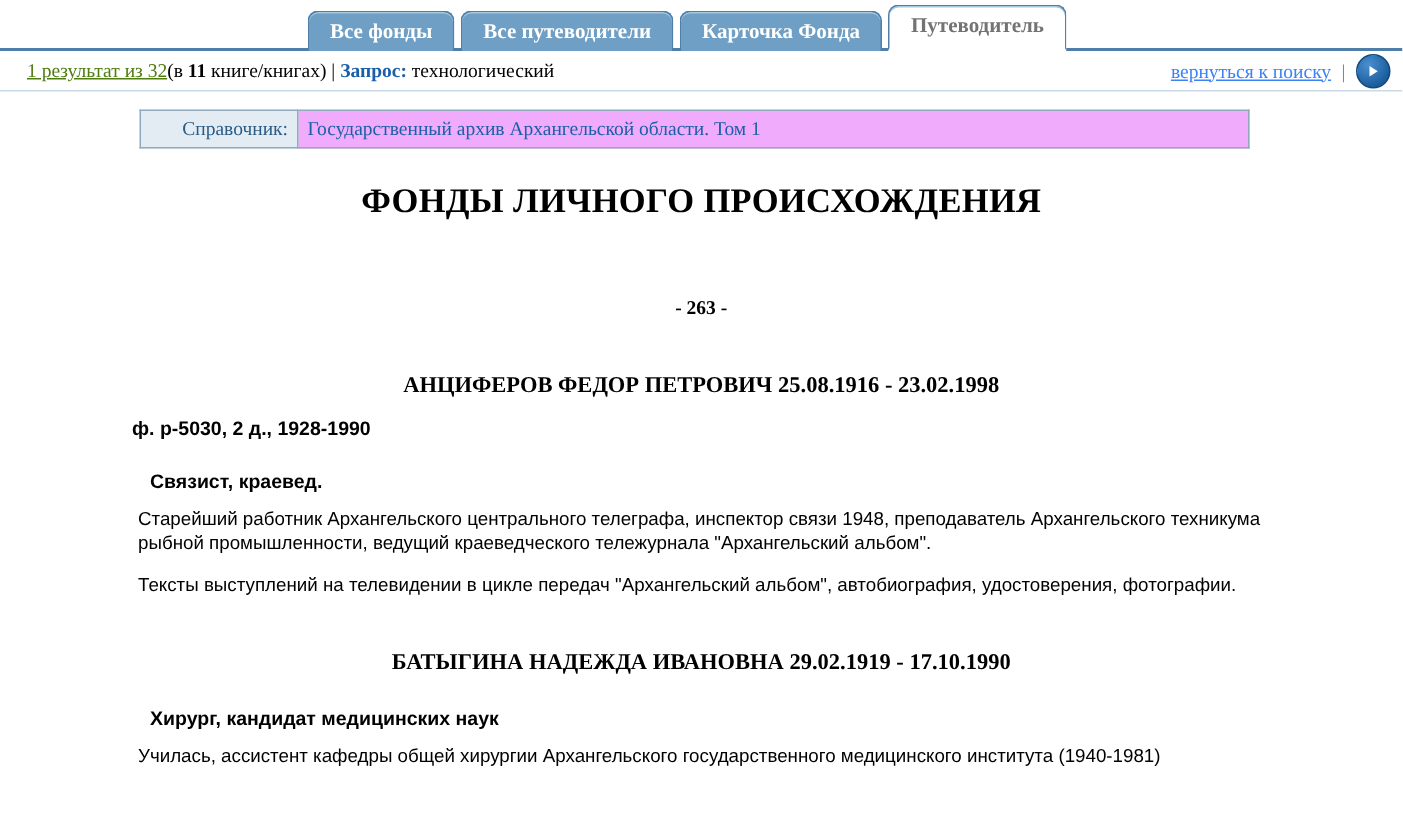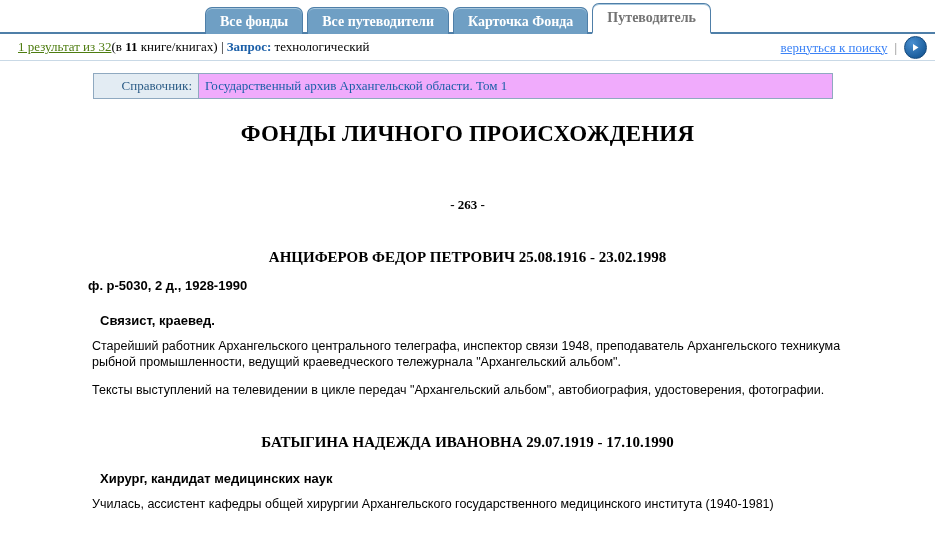--- a/index.html
+++ b/index.html
@@ -254,17 +254,17 @@
 
   <div class="entry">
     <div class="entry-title">АНЦИФЕРОВ ФЕДОР ПЕТРОВИЧ 25.08.1916 - 23.02.1998</div>
     <div class="entry-fond">ф. р-5030, 2 д., 1928-1990</div>
     <div class="entry-role">Связист, краевед.</div>
     <div class="entry-para">Старейший работник Архангельского центрального телеграфа, инспектор связи 1948, преподаватель Архангельского техникума рыбной промышленности, ведущий краеведческого тележурнала "Архангельский альбом".</div>
     <div class="entry-para tight">Тексты выступлений на телевидении в цикле передач "Архангельский альбом", автобиография, удостоверения, фотографии.</div>
   </div>
 
   <div class="entry">
-    <div class="entry-title">БАТЫГИНА НАДЕЖДА ИВАНОВНА 29.07.1919 - 17.10.1990</div>
+    <div class="entry-title">БАТЫГИНА НАДЕЖДА ИВАНОВНА 29.02.1919 - 17.10.1990</div>
     <div class="entry-role">Хирург, кандидат медицинских наук</div>
     <div class="entry-para">Училась, ассистент кафедры общей хирургии Архангельского государственного медицинского института (1940-1981)</div>
   </div>
 </div>
 
 </body></html>

